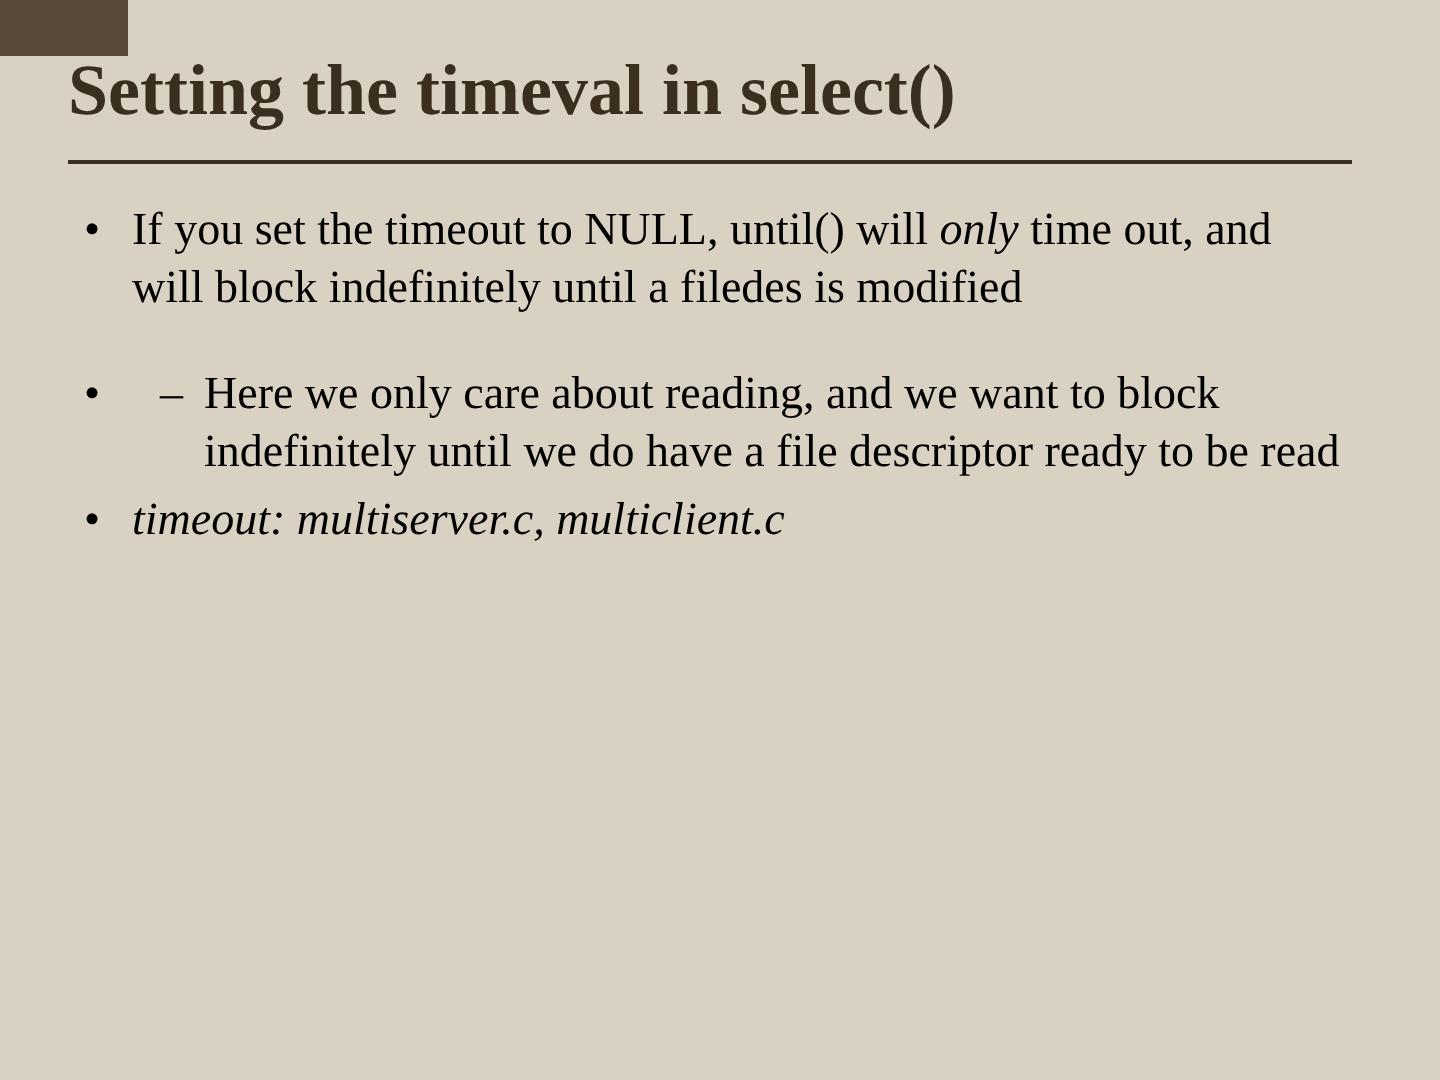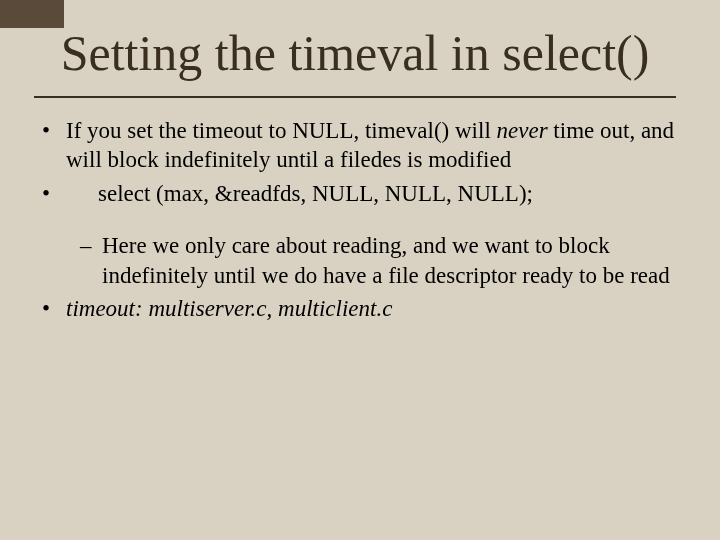--- a/index.html
+++ b/index.html
@@ -23,25 +23,24 @@
   }
   .corner-accent {
     position: absolute;
     top: 0;
     left: 0;
     width: 64px;
     height: 28px;
     background: #5a4a3a;
   }
   .title {
-    font-size: 50px;
+    font-size: 36px;
     color: #3a2e1e;
-    text-align: center;
     margin: 0 0 14px 0;
-    font-weight: normal;
+    font-weight: bold;
   }
   .rule {
     border: none;
     border-top: 2px solid #3a2e1e;
     margin: 0 0 18px 0;
   }
   ul.top {
     list-style: none;
     margin: 0;
     padding: 0;
@@ -88,25 +87,24 @@
 <div class="slide">
   <div class="corner-accent"></div>
 
   <h1 class="title">Setting the timeval in select()</h1>
   <hr class="rule">
 
   <ul class="top">
 
 
     <li>
-      <span>If you set the timeout to NULL, timeval() will </span><span class="ital">never</span><span> time out, and will block indefinitely until a filedes is modified</span>
+      <span>If you set the timeout to NULL, until() will </span><span class="ital">only</span><span> time out, and will block indefinitely until a filedes is modified</span>
     </li>
 
     <li>
-      <span class="indent-line">select (max, &amp;readfds, NULL, NULL, NULL);</span>
       <ul class="sub">
         <li>
           <span>Here we only care about reading, and we want to block indefinitely until we do have a file descriptor ready to be read</span>
         </li>
       </ul>
     </li>
 
     <li>
       <span class="ital">timeout: multiserver.c, multiclient.c</span>
     </li>

